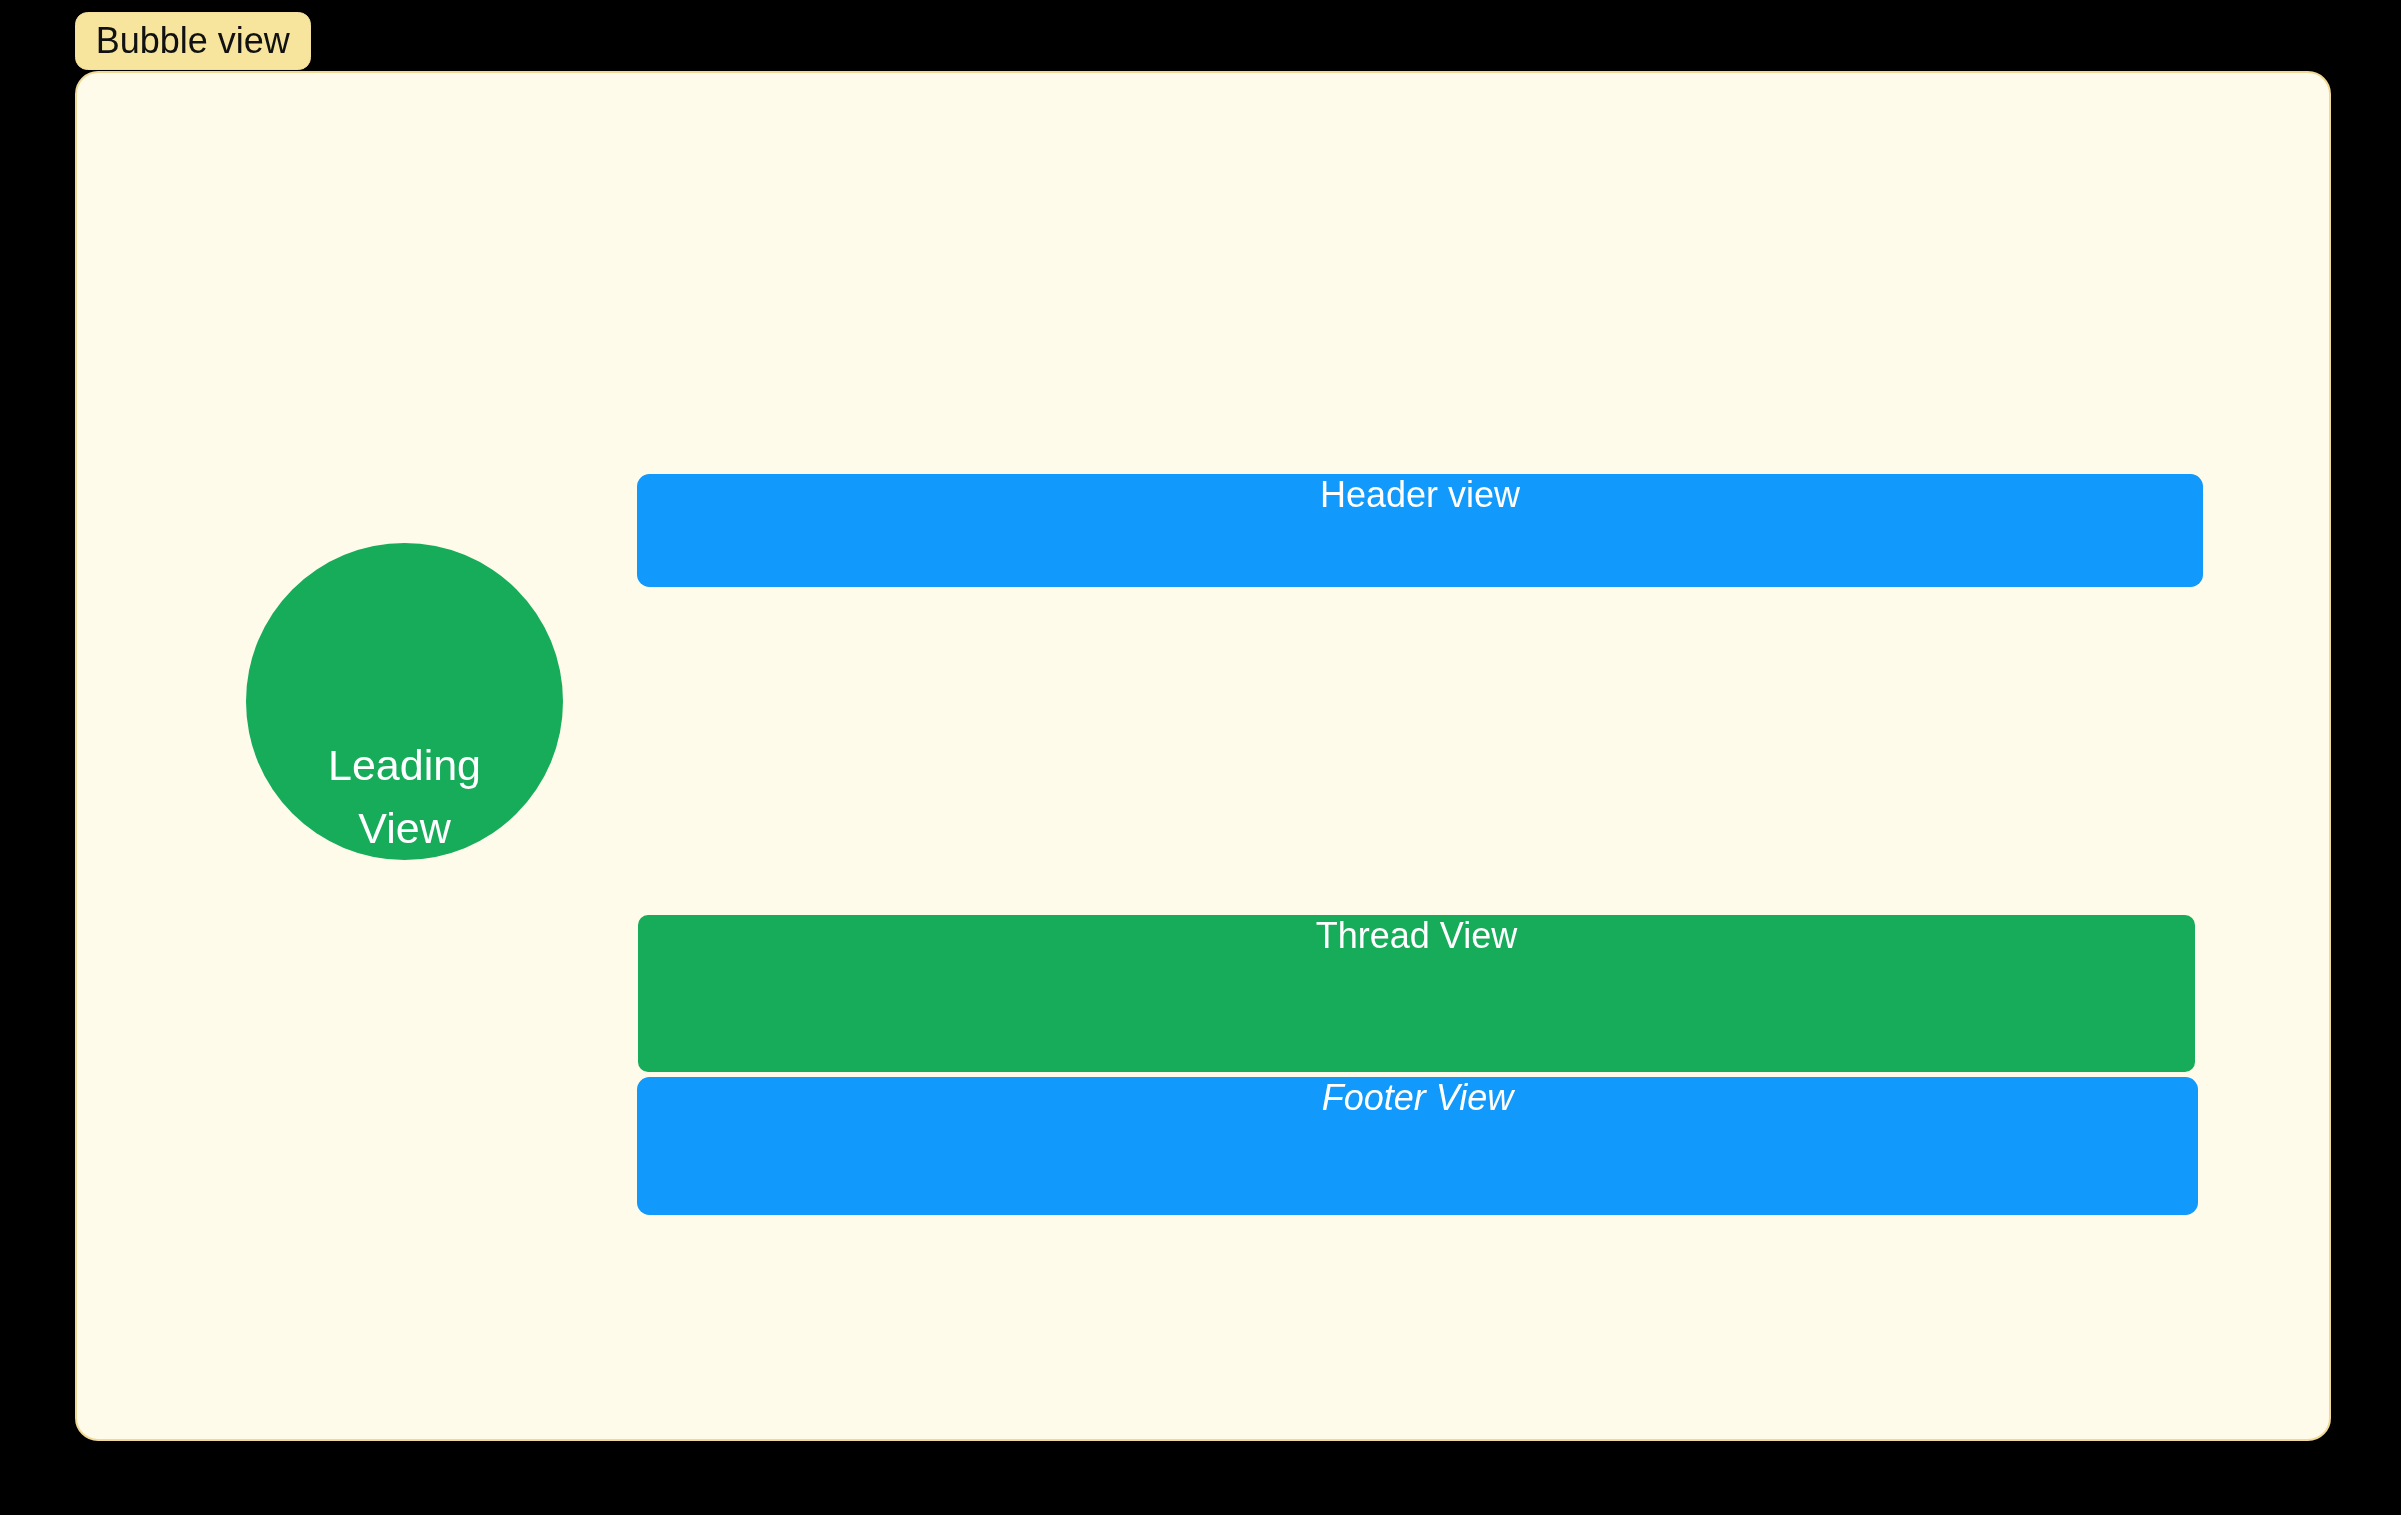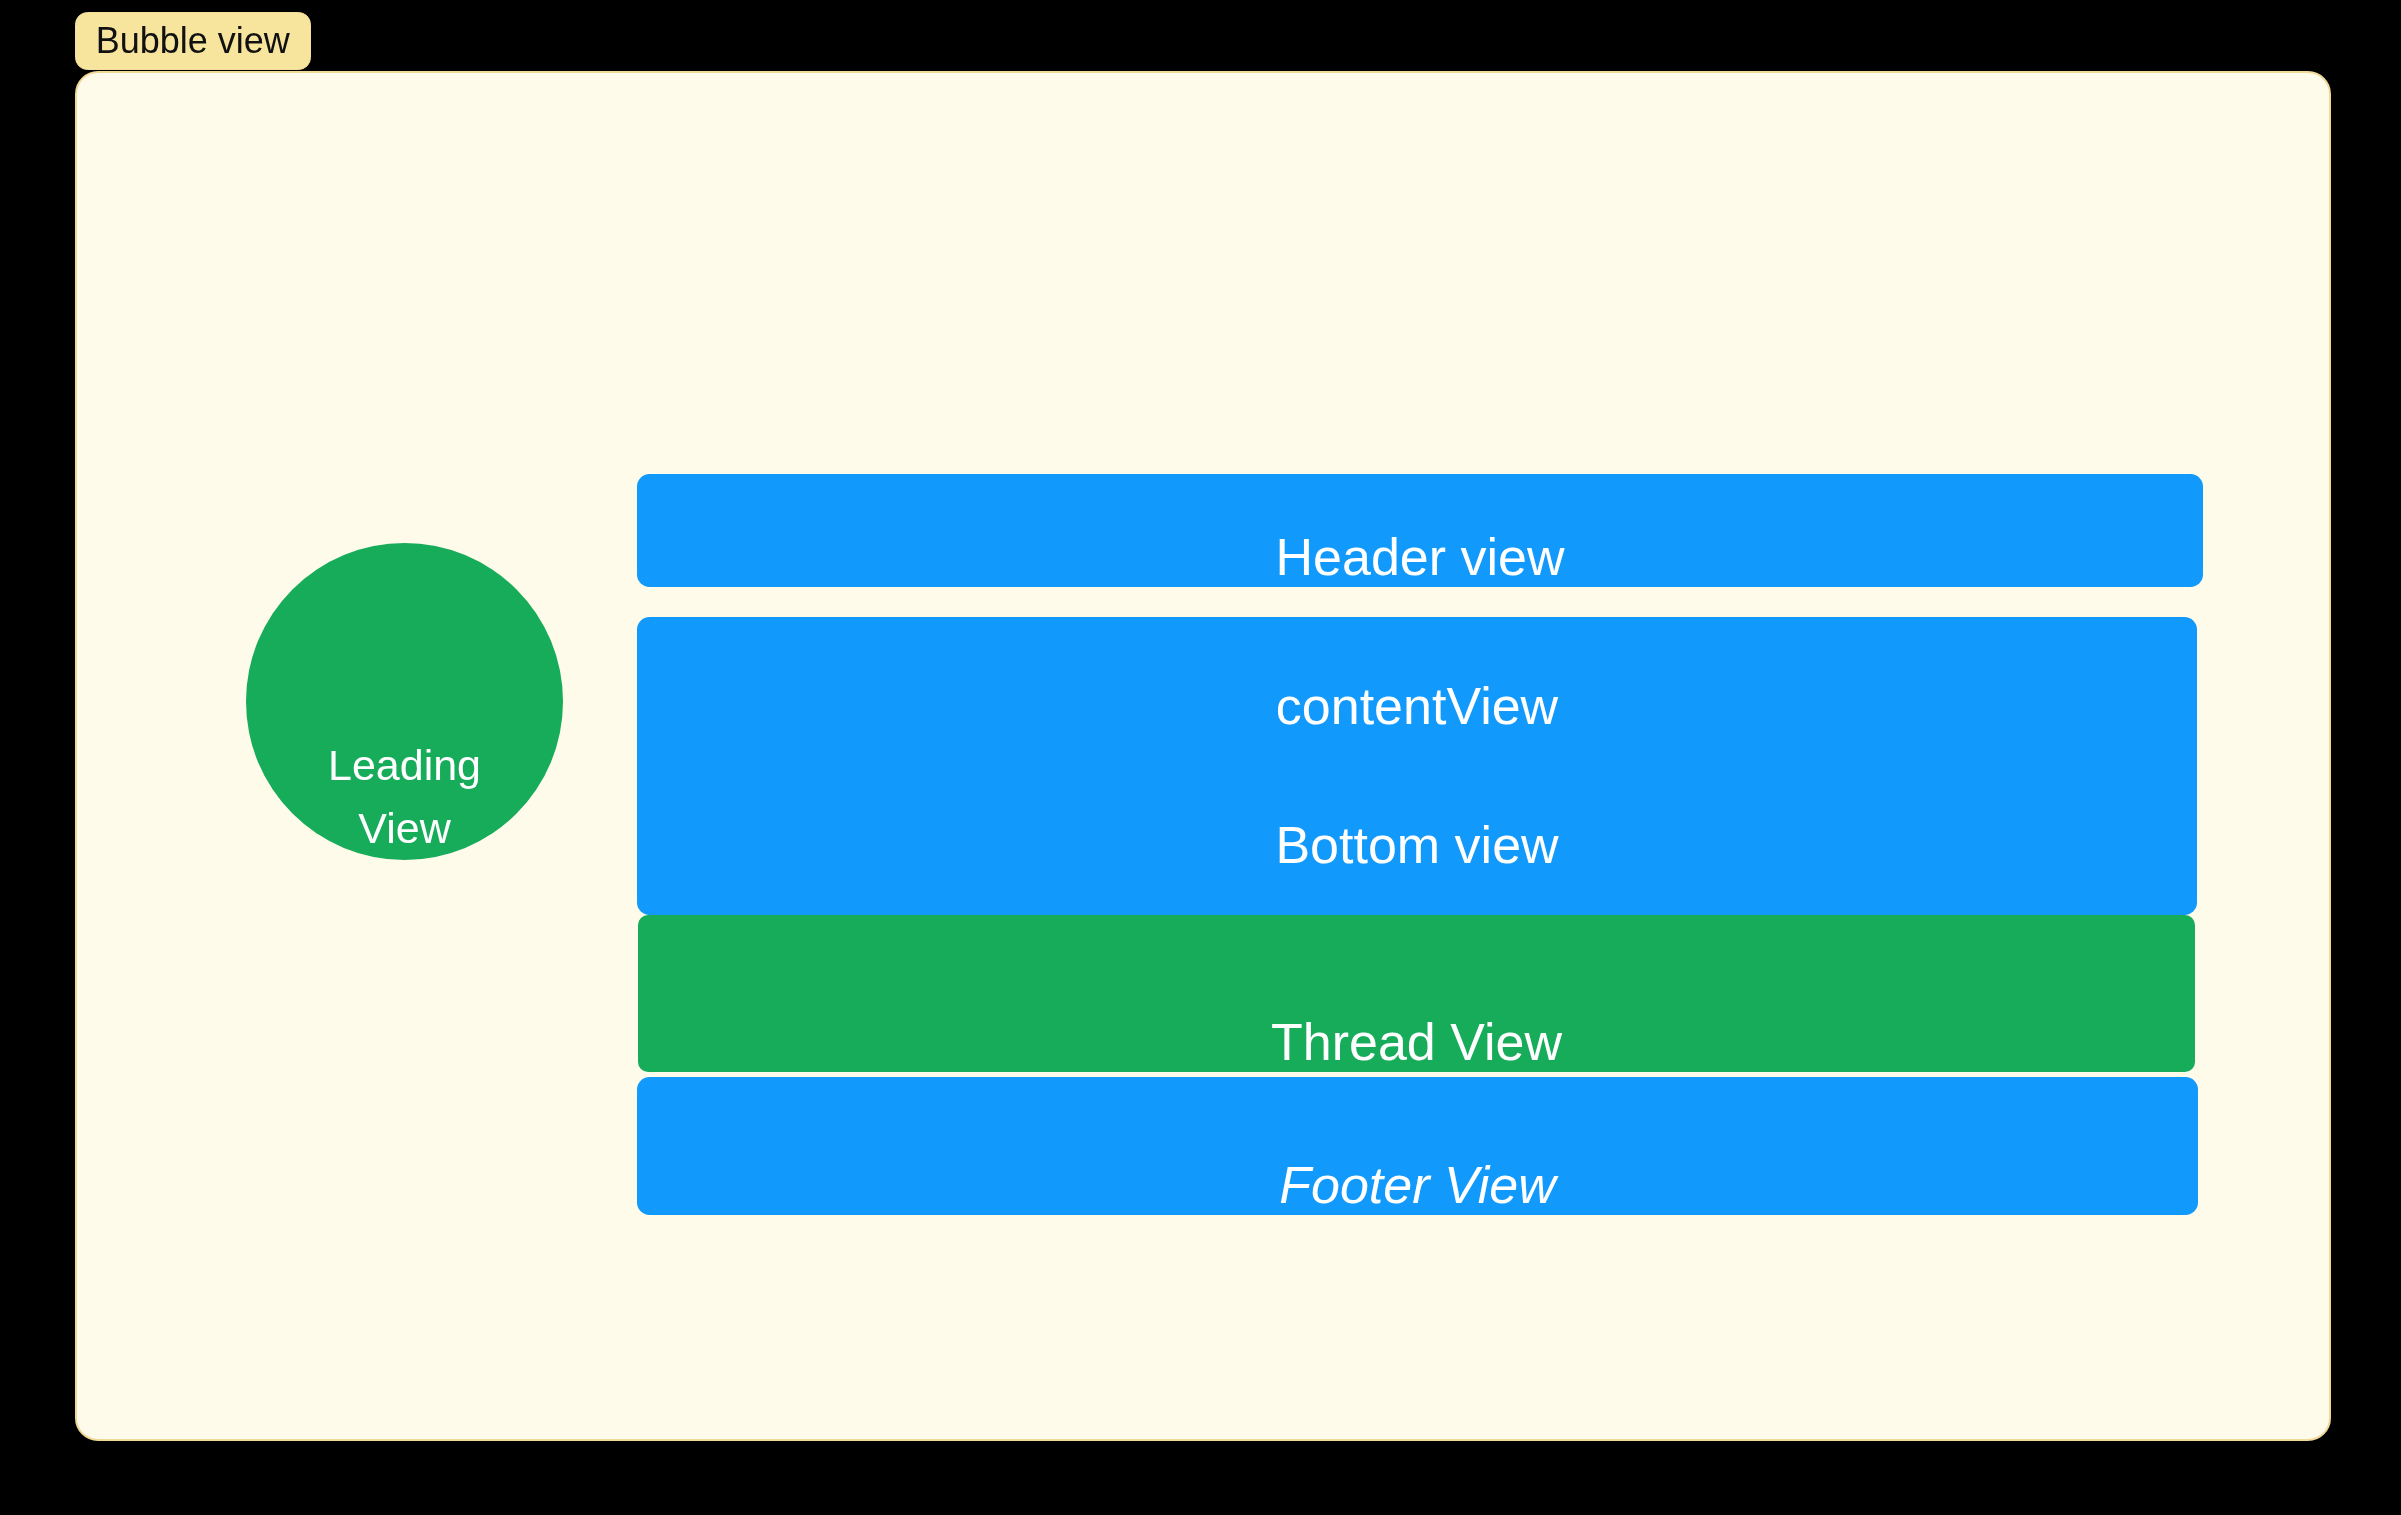--- a/index.html
+++ b/index.html
@@ -48,22 +48,22 @@
     color: var(--label_text);
     display: flex; flex-direction: column;
     align-items: center; justify-content: flex-end;
     font-size: 43px; line-height: 63px;
     text-align: center;
   }
 
   .bar {
     position: absolute;
     color: var(--label_text);
-    font-size: 52px;
-    display: flex; align-items: flex-end; justify-content: center;
+    font-size: 36px;
+    display: flex; align-items: flex-start; justify-content: center;
     border-radius: 12.5px;
   }
   .bar.header  { left: 560px; top: 401px;  width: 1566px; height: 113px; background: var(--blue); }
   .bar.content { left: 560px; top: 544px;  width: 1560px; height: 298px; background: var(--blue); display: block; }
   .bar.thread  { left: 561px; top: 842px;  width: 1557px; height: 157px; background: var(--green); border-radius: 10px; }
   .bar.footer  { left: 560px; top: 1004px; width: 1561px; height: 138px; background: var(--blue); font-style: italic; }
 
   .content .inner-label {
     position: absolute; left: 0; width: 100%;
     text-align: center; line-height: 50px;
@@ -82,24 +82,20 @@
 
   <div class="leading-circle">
     <span>Leading</span>
     <span>View</span>
   </div>
 
   <div class="bar header">
     <span>Header view</span>
   </div>
 
-  <div class="bar content">
-    <span class="inner-label first">contentView</span>
-    <span class="inner-label second">Bottom view</span>
-  </div>
 
   <div class="bar thread">
     <span>Thread View</span>
   </div>
 
   <div class="bar footer">
     <span>Footer View</span>
   </div>
 
 </div>

